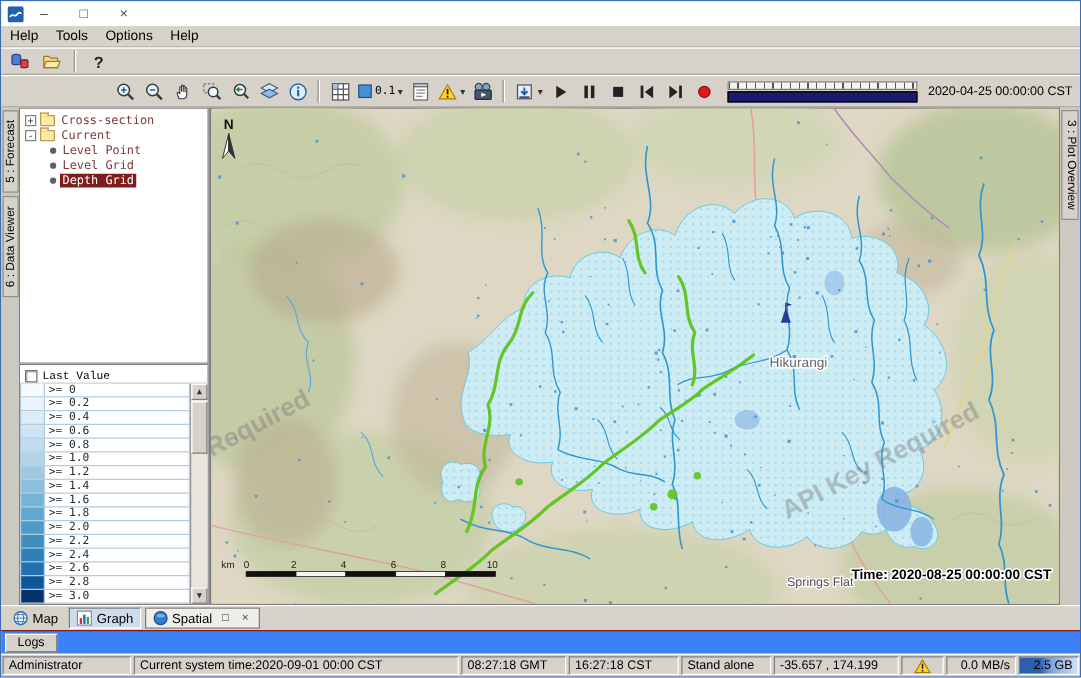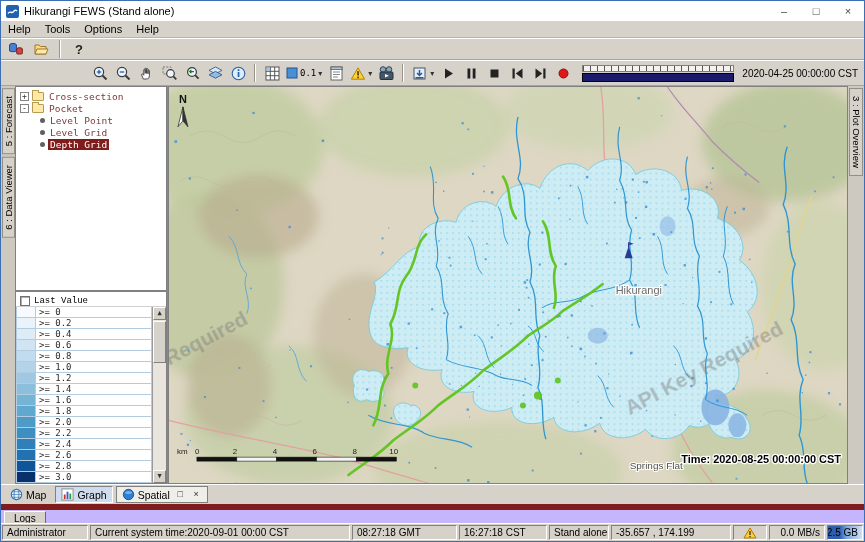--- a/index.html
+++ b/index.html
@@ -64,46 +64,45 @@
 
   .map-panel{flex:1 1 auto;position:relative;border:1px solid #808080;overflow:hidden;background:#ded7c3;min-width:0;}
   .map-svg{display:block;width:100%;height:100%;}
 
   
   .bottom-tabs{height:20px;display:flex;align-items:center;gap:3px;padding:1px 3px;border-top:1px solid #fff;background:#d6d2ca;flex:0 0 auto;}
   .btab{display:flex;align-items:center;gap:3px;padding:1px 5px;height:17px;border:1px solid transparent;font-size:10.5px;}
   .btab.pressed{border:1px solid;border-color:#808080 #fff #fff #808080;background:#cfdcee;}
   .btab.active{border:1px solid #808080;background:#f0eee8;}
   .small-ctrl{width:11px;height:11px;font-size:9px;line-height:10px;text-align:center;color:#333;margin-left:2px;}
-  .logs-row{height:19px;display:flex;align-items:flex-start;padding:1px 3px;border-top:6px solid #7f1d1d;background:#c4b5fd;flex:0 0 auto;}
+  .logs-row{height:19px;display:flex;align-items:center;padding:1px 3px;border-top:1px solid #7f1d1d;background:#3b82f6;flex:0 0 auto;}
   .logs-btn{height:15px;padding:0 9px;background:#d6d2ca;border:1px solid;border-color:#fff #6a6a6a #6a6a6a #fff;font-size:10px;display:flex;align-items:center;}
 
   .statusbar{height:18px;display:flex;align-items:stretch;gap:2px;padding:1px 1px;border-top:1px solid #fff;background:#d6d2ca;font-size:10px;flex:0 0 auto;}
   .status-cell{border:1px solid;border-color:#808080 #fff #fff #808080;display:flex;align-items:center;padding:0 4px;white-space:nowrap;overflow:hidden;flex:0 0 auto;}
-  .cell-user{width:86px;}
+  .cell-user{width:103px;}
   .cell-systime{width:260px;}
-  .cell-gmt{width:105px;}
+  .cell-gmt{width:84px;}
   .cell-cst{width:88px;}
-  .cell-mode{width:60px;}
-  .cell-coord{width:120px;}
+  .cell-mode{width:72px;}
+  .cell-coord{width:100px;}
   .cell-warn{width:34px;justify-content:center;}
   .cell-net{width:56px;justify-content:flex-end;}
   .cell-mem{flex:1 1 auto;justify-content:flex-end;background:linear-gradient(90deg,#2d5fb0 0%,#2d5fb0 35%,#7fa6dc 55%,#cfe0f4 100%);}
 </style>
 </head>
 <body>
 
 <div class="window">
 
   <div class="titlebar">
     <svg width="13" height="13" viewBox="0 0 13 13">
         <rect width="13" height="13" rx="2" fill="#1f63b0"></rect>
         <path d="M2,8.5 C4,5 6,9.5 8,6.2 C9.5,4 11,6 11,6" stroke="#fff" stroke-width="1.4" fill="none"></path>
       </svg>
-    <span class="title-text">Hikurangi FEWS  (Stand alone)</span>
     <div class="win-controls">
       <span class="win-btn">–</span>
       <span class="win-btn">□</span>
       <span class="win-btn">×</span>
     </div>
   </div>
 
   <div class="menubar">
     <span class="menu-item">Help</span>
     <span class="menu-item">Tools</span>
@@ -277,21 +276,21 @@
     <div class="left-panel">
       <div class="tree">
         <div class="tree-row">
           <span class="expander">+</span>
           <span class="folder"></span>
           <span class="tree-label">Cross-section</span>
         </div>
         <div class="tree-row">
           <span class="expander">-</span>
           <span class="folder"></span>
-          <span class="tree-label">Pocket</span>
+          <span class="tree-label">Current</span>
         </div>
         <div class="tree-row indent">
           <span class="bullet"></span>
           <span class="tree-label">Level Point</span>
         </div>
         <div class="tree-row indent">
           <span class="bullet"></span>
           <span class="tree-label">Level Grid</span>
         </div>
         <div class="tree-row indent">

